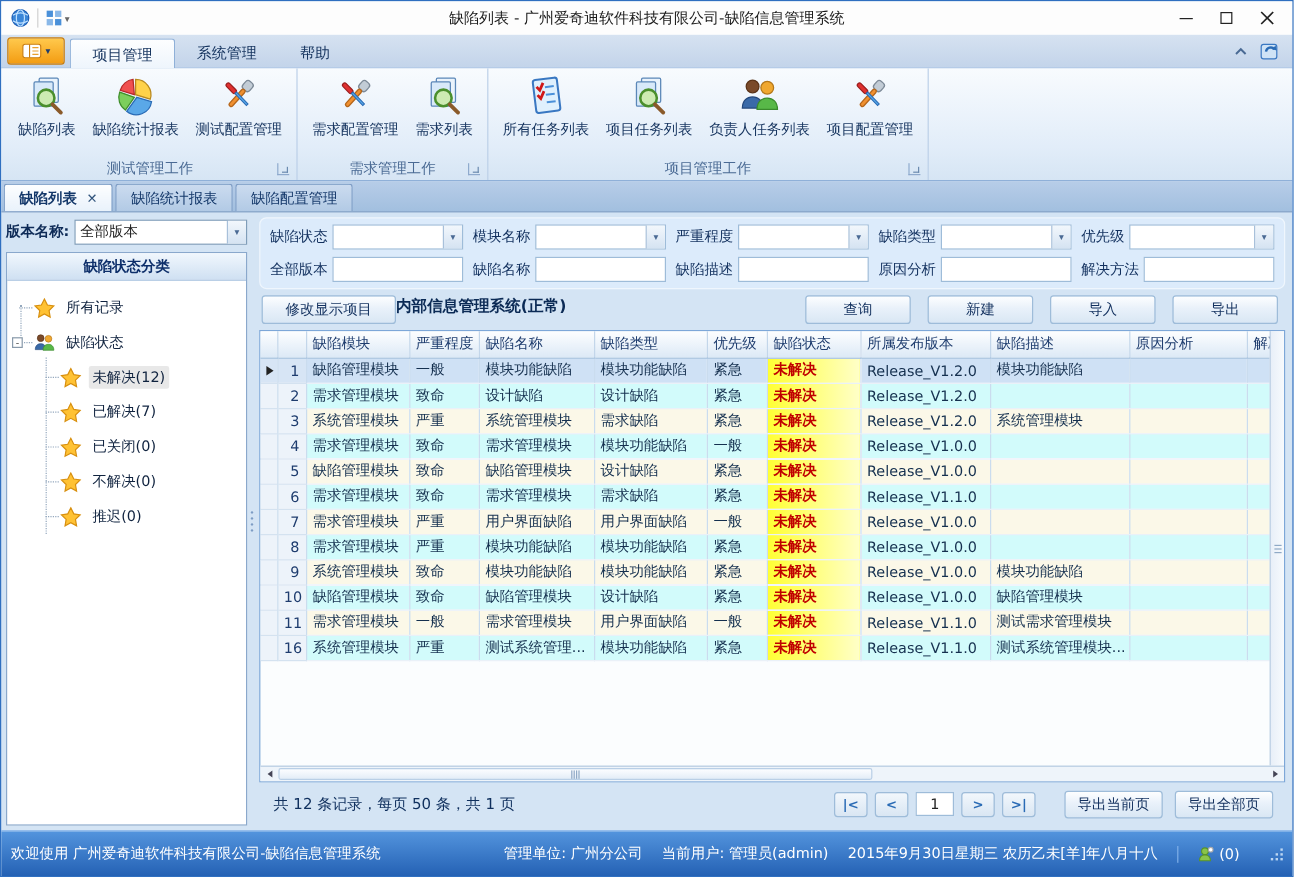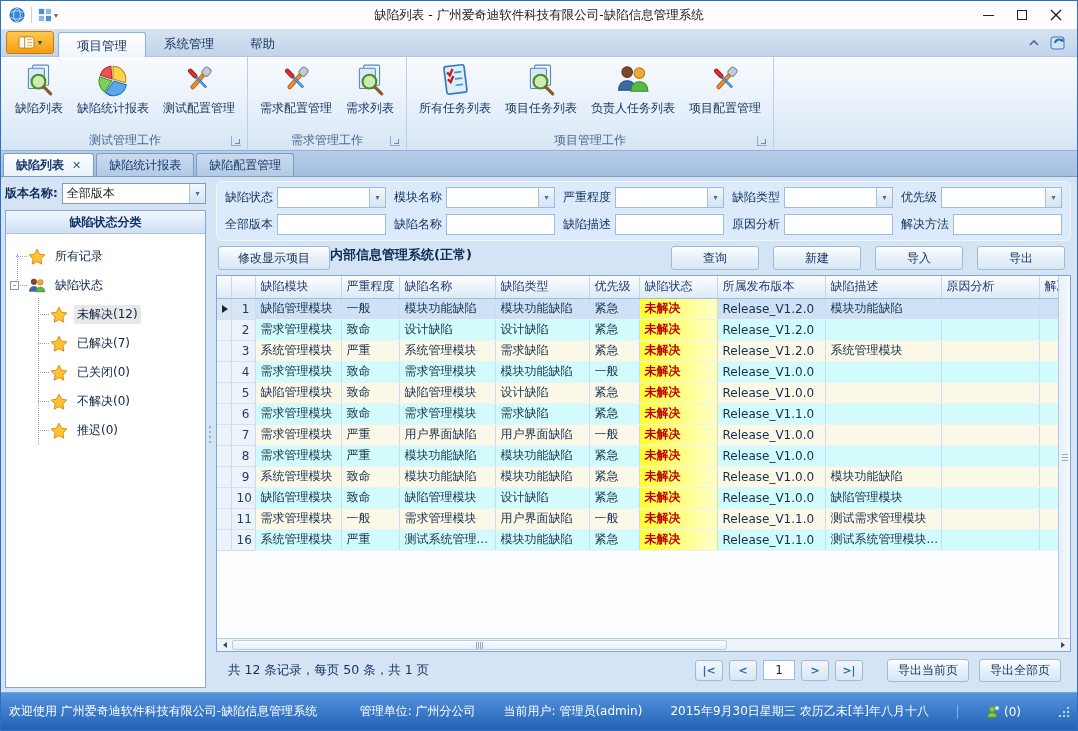--- a/index.html
+++ b/index.html
@@ -117,21 +117,21 @@
   .rec-info { font-size:12.5px; color:#10305e; margin-left:8px; }
   .pager { margin-left:auto; display:flex; align-items:center; gap:6px; }
   .pbtn { width:28px; height:21px; background:linear-gradient(#f2f7fc,#d9e6f3); border:1px solid #9ebcd9; border-radius:3px; color:#2a6bb5; font-size:11px; font-weight:bold; display:flex; align-items:center; justify-content:center; }
   .page-input { width:32px; height:20px; border:1px solid #9ebcd9; background:#fff; text-align:center; font-size:12px; color:#222; display:flex; align-items:center; justify-content:center; }
   .export-btns { display:flex; gap:10px; margin-left:24px; margin-right:6px; }
   .export-btns .btn { height:23px; }
 
   
   .statusbar { height:38px; flex:none; background:linear-gradient(#5394dd,#2461b4); border-top:1px solid #6ca4e4; display:flex; align-items:center; color:#fff; font-size:12px; padding:0 8px; }
   .sb-left { white-space:nowrap; }
-  .sb-right { margin-left:auto; display:flex; align-items:center; gap:28px; white-space:nowrap; }
+  .sb-right { margin-left:auto; display:flex; align-items:center; gap:16px; white-space:nowrap; }
   .sb-div { width:1px; height:14px; background:#7fb0e8; }
   .sb-user-count { display:flex; align-items:center; gap:4px; }
   .sb-grip { display:flex; flex-direction:column; gap:2px; margin-left:10px; }
   .sb-grip span { display:flex; gap:2px; justify-content:flex-end; }
   .sb-grip i { width:2px; height:2px; background:#bcd6f2; }
 
   svg { display:block; }
 </style>
 </head>
 <body>

